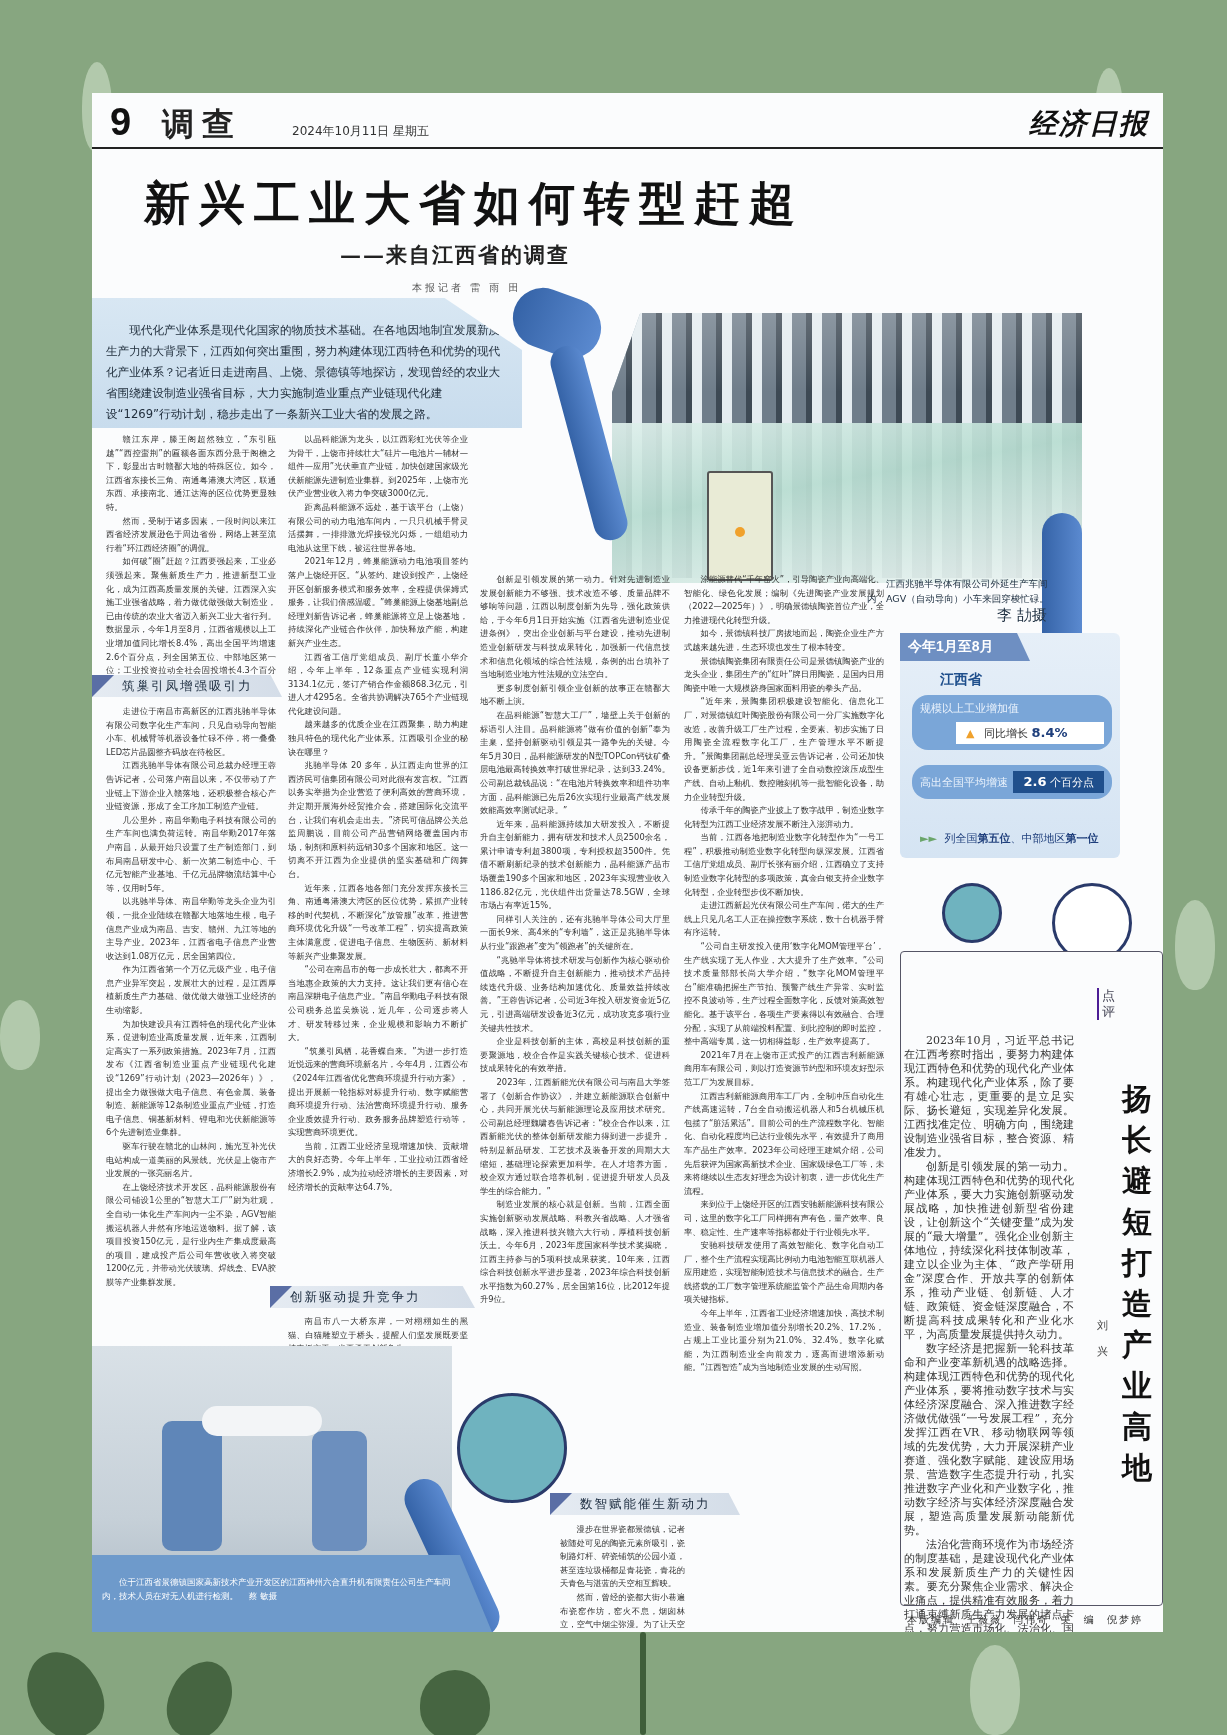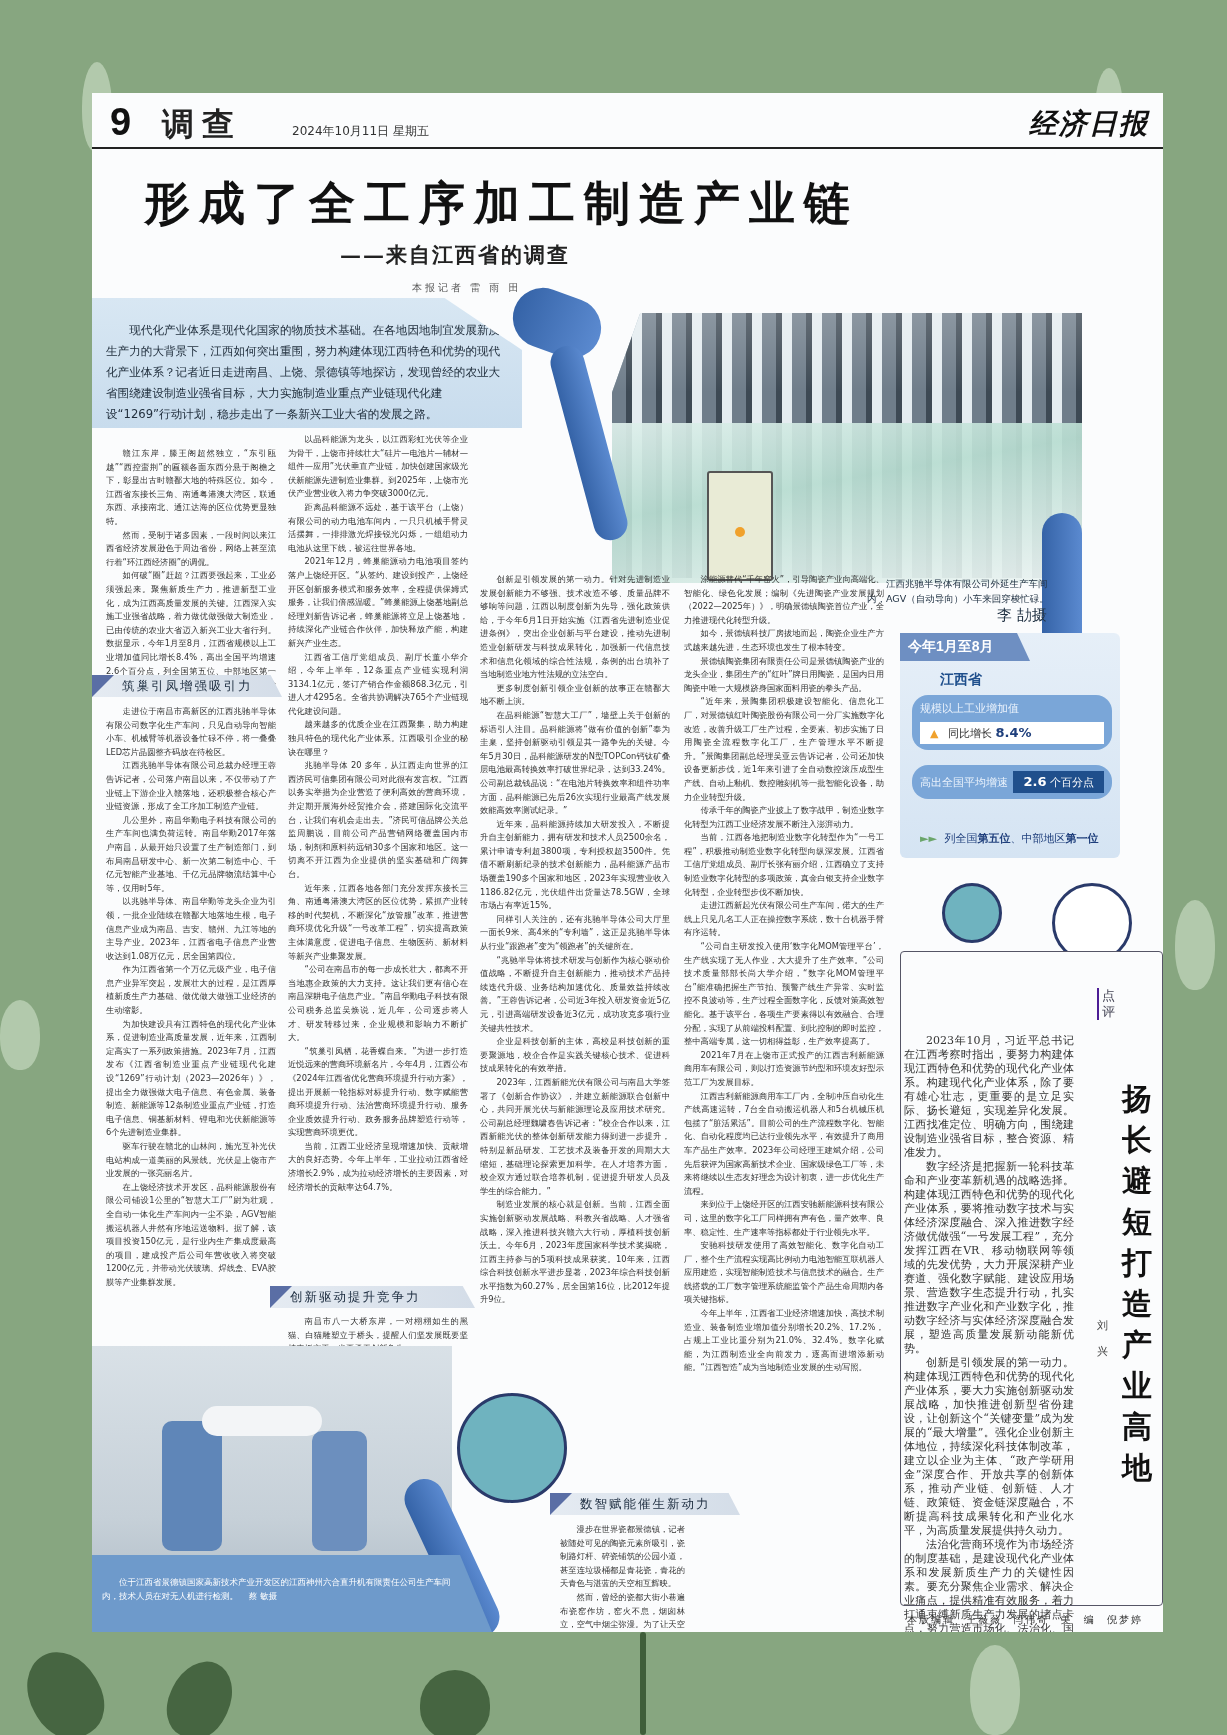--- a/index.html
+++ b/index.html
@@ -56,21 +56,21 @@
 
   .stats-panel {
     position: absolute; left: 808px; top: 540px; width: 220px; height: 225px;
     background: linear-gradient(180deg,#e6eff8,#d5e4f3);
     border-radius: 6px;
   }
   .stats-tab { position:absolute; left:0; top:0; width:130px; height:28px; background:#6e8fc2; color:#fff; font: bold 14px "Liberation Sans", sans-serif; padding:5px 8px; clip-path: polygon(0 0,90% 0,100% 100%,0 100%); }
   .stats-region { position:absolute; left:40px; top:38px; font: bold 14px "Liberation Sans", sans-serif; color:#1f4f8c; }
   .stat-card { position:absolute; left:12px; width:200px; background:#7aa6d8; border-radius:16px; padding:6px 8px; }
   .stat-card .lbl { color:#eaf2fc; font-size:11px; }
-  .stat-growth { margin-top:6px; background:#fff; padding:3px 10px; font-size:11px; color:#333; }
+  .stat-growth { margin-top:6px; background:#fff; padding:3px 10px; font-size:11px; color:#333;margin-left:36px; }
   .stat-growth .tri { color:#f0a12c; margin-right:6px; }
   .stat-growth b { color:#1f3f7c; font-size:13px; }
   .stat-row2 { display:flex; align-items:center; justify-content:space-between; }
   .stat-value2 { background:#1f4f8c; color:#fff; font-size:11px; padding:3px 10px; }
   .stat-value2 b { font-size:13px; }
   .stats-rank { position:absolute; left:20px; top:198px; font-size:11px; color:#1f3f7c; }
   .stats-rank .arrows { color:#6aa56a; margin-right:4px; }
   .stats-rank b { color:#1f3f7c; }
 
   .col { position:absolute; font-size:8.3px; line-height: 13.6px; color:#333; text-align: justify; overflow:hidden; }
@@ -122,21 +122,21 @@
 
 <div class="page">
 
   <div class="masthead">
     <span class="page-num">9</span>
     <span class="section">调查</span>
     <span class="date">2024年10月11日  星期五</span>
     <span class="paper-logo">经济日报</span>
   </div>
 
-  <div class="headline">形成了全工序加工制造产业链</div>
+  <div class="headline">新兴工业大省如何转型赶超</div>
   <div class="subhead">——来自江西省的调查</div>
   <div class="byline">本报记者  雷 雨 田</div>
 
   <div class="lead-box">
     <p>现代化产业体系是现代化国家的物质技术基础。在各地因地制宜发展新质生产力的大背景下，江西如何突出重围，努力构建体现江西特色和优势的现代化产业体系？记者近日走进南昌、上饶、景德镇等地探访，发现曾经的农业大省围绕建设制造业强省目标，大力实施制造业重点产业链现代化建设“1269”行动计划，稳步走出了一条新兴工业大省的发展之路。</p>
   </div>
 
   <div class="hero-photo"></div>
   <div class="hero-floor"></div>
   <div class="agv"></div>
@@ -166,21 +166,21 @@
         <b>2.6</b>
         <span>个百分点</span>
       </span>
     </div>
     <div class="stats-rank">
       <span class="arrows">►►</span>
       <span>列全国</span><b>第五位</b><span>、中部地区</span><b>第一位</b>
     </div>
   </div>
 
-  <div class="col" style="left:14px;top:340px;width:170px;height:250px;margin-top:14px;">
+  <div class="col" style="left:14px;top:340px;width:170px;height:250px;">
     <p>赣江东岸，滕王阁超然独立，“东引瓯越”“西控蛮荆”的匾额各面东西分悬于阁檐之下，彰显出古时赣鄱大地的特殊区位。如今，江西省东接长三角、南通粤港澳大湾区，联通东西、承接南北、通江达海的区位优势更显独特。</p>
     <p>然而，受制于诸多因素，一段时间以来江西省经济发展逊色于周边省份，网络上甚至流行着“环江西经济圈”的调侃。</p>
     <p>如何破“圈”赶超？江西要强起来，工业必须强起来。聚焦新质生产力，推进新型工业化，成为江西高质量发展的关键。江西深入实施工业强省战略，着力做优做强做大制造业，已由传统的农业大省迈入新兴工业大省行列。数据显示，今年1月至8月，江西省规模以上工业增加值同比增长8.4%，高出全国平均增速2.6个百分点，列全国第五位、中部地区第一位；工业投资拉动全社会固投增长4.3个百分点。</p>
   </div>
   <div class="subtitle-bar" style="left:0;top:582px;width:190px;">筑巢引凤增强吸引力</div>
   <div class="col" style="left:14px;top:612px;width:170px;height:640px;">
     <p>走进位于南昌市高新区的江西兆驰半导体有限公司数字化生产车间，只见自动导向智能小车、机械臂等机器设备忙碌不停，将一叠叠LED芯片晶圆整齐码放在待检区。</p>
     <p>江西兆驰半导体有限公司总裁办经理王蓉告诉记者，公司落户南昌以来，不仅带动了产业链上下游企业入赣落地，还积极整合核心产业链资源，形成了全工序加工制造产业链。</p>
     <p>几公里外，南昌华勤电子科技有限公司的生产车间也满负荷运转。南昌华勤2017年落户南昌，从最开始只设置了生产制造部门，到布局南昌研发中心、新一次第二制造中心、千亿元智能产业基地、千亿元品牌物流结算中心等，仅用时5年。</p>
     <p>以兆驰半导体、南昌华勤等龙头企业为引领，一批企业陆续在赣鄱大地落地生根，电子信息产业成为南昌、吉安、赣州、九江等地的主导产业。2023年，江西省电子信息产业营收达到1.08万亿元，居全国第四位。</p>
@@ -247,22 +247,22 @@
   </div>
   <div class="robot-arm" style="left:340px;top:1380px;width:40px;height:170px;transform:rotate(-25deg);"></div>
   <div class="gear" style="left:365px;top:1300px;width:110px;height:110px;background:#6fb3bf;"></div>
   <div class="bottom-caption-box">
     <p><span>位于江西省景德镇国家高新技术产业开发区的江西神州六合直升机有限责任公司生产车间内，技术人员在对无人机进行检测。</span>&nbsp;&nbsp;&nbsp;&nbsp;<span>蔡  敏摄</span></p>
   </div>
 
   <div class="commentary-box"></div>
   <div class="commentary-col">
     <p>2023年10月，习近平总书记在江西考察时指出，要努力构建体现江西特色和优势的现代化产业体系。构建现代化产业体系，除了要有雄心壮志，更重要的是立足实际、扬长避短，实现差异化发展。江西找准定位、明确方向，围绕建设制造业强省目标，整合资源、精准发力。</p>
+    <p>创新是引领发展的第一动力。构建体现江西特色和优势的现代化产业体系，要大力实施创新驱动发展战略，加快推进创新型省份建设，让创新这个“关键变量”成为发展的“最大增量”。强化企业创新主体地位，持续深化科技体制改革，建立以企业为主体、“政产学研用金”深度合作、开放共享的创新体系，推动产业链、创新链、人才链、政策链、资金链深度融合，不断提高科技成果转化和产业化水平，为高质量发展提供持久动力。</p>
     <p>数字经济是把握新一轮科技革命和产业变革新机遇的战略选择。构建体现江西特色和优势的现代化产业体系，要将推动数字技术与实体经济深度融合、深入推进数字经济做优做强“一号发展工程”，充分发挥江西在VR、移动物联网等领域的先发优势，大力开展深耕产业赛道、强化数字赋能、建设应用场景、营造数字生态提升行动，扎实推进数字产业化和产业数字化，推动数字经济与实体经济深度融合发展，塑造高质量发展新动能新优势。</p>
-    <p>创新是引领发展的第一动力。构建体现江西特色和优势的现代化产业体系，要大力实施创新驱动发展战略，加快推进创新型省份建设，让创新这个“关键变量”成为发展的“最大增量”。强化企业创新主体地位，持续深化科技体制改革，建立以企业为主体、“政产学研用金”深度合作、开放共享的创新体系，推动产业链、创新链、人才链、政策链、资金链深度融合，不断提高科技成果转化和产业化水平，为高质量发展提供持久动力。</p>
     <p>法治化营商环境作为市场经济的制度基础，是建设现代化产业体系和发展新质生产力的关键性因素。要充分聚焦企业需求、解决企业痛点，提供精准有效服务，着力打通束缚新质生产力发展的堵点卡点，努力营造市场化、法治化、国际化一流营商环境。抢抓大规模设备更新和消费品以旧换新等政策机遇，着力畅通产业循环、市场循环，让各类优质生产要素向发展新质生产力顺畅流动，引导优势产业、特色产业展现高水平、亮出真功夫，在进一步开拓市场空间中打造新名片。</p>
   </div>
   <div class="dianping">点评</div>
   <div class="vert-title">扬长避短打造产业高地</div>
   <div class="author-vert">刘兴</div>
 
   <div class="editors">本版编辑  王薇薇  闫伟奇  美  编  倪梦婷</div>
 </div>
 
 </body></html>

